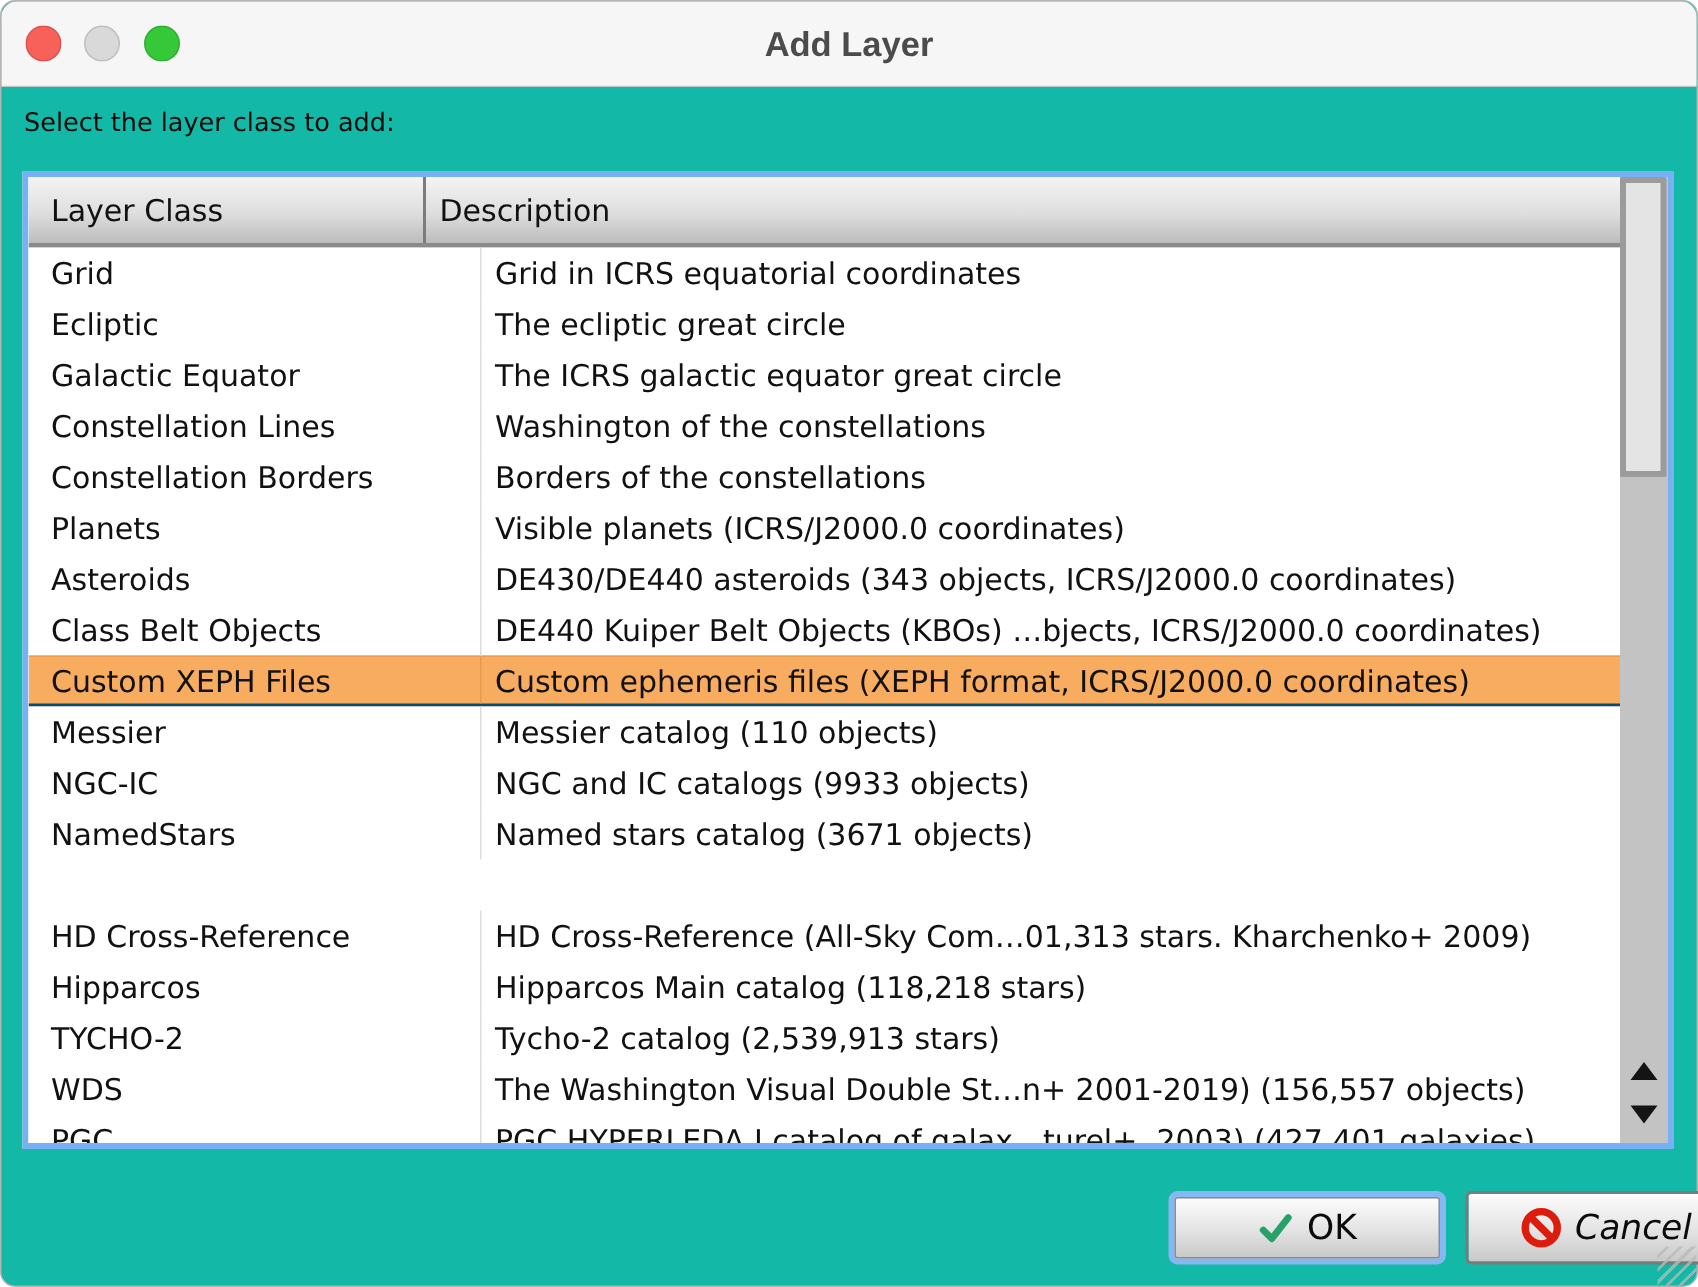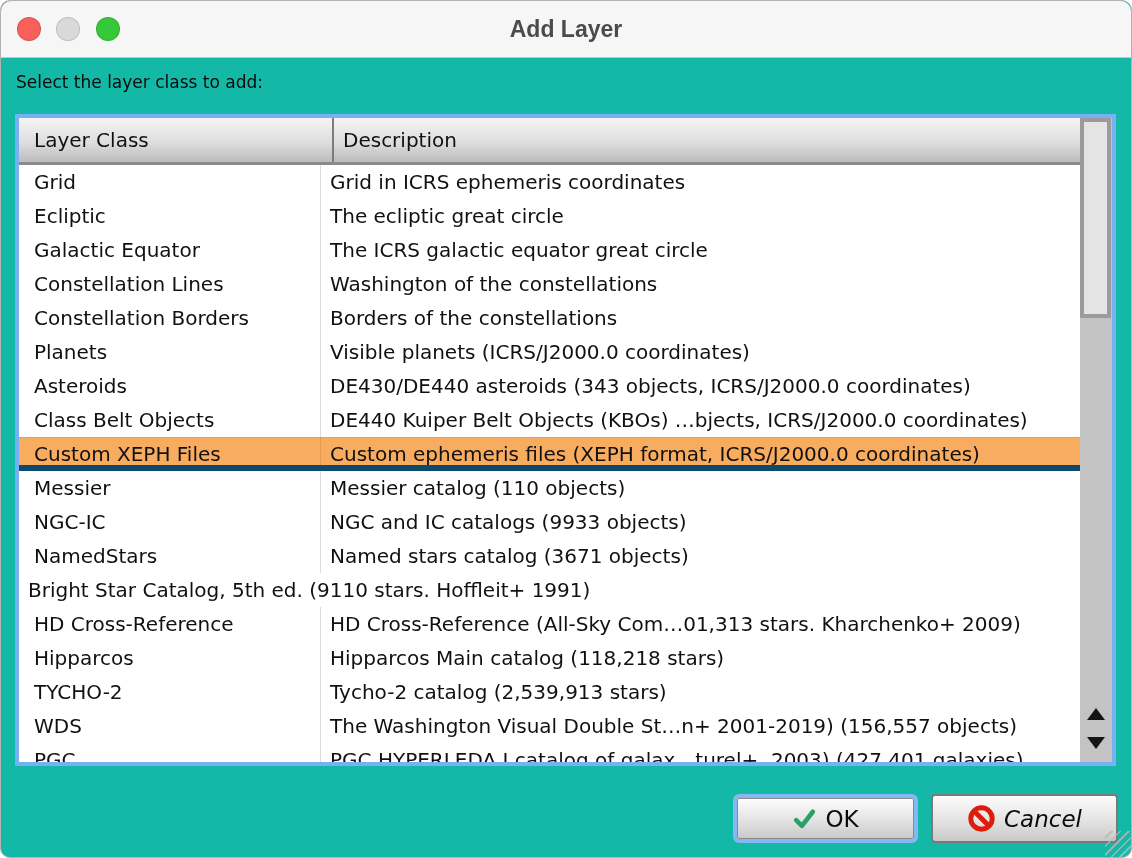--- a/index.html
+++ b/index.html
@@ -16,40 +16,40 @@
                 font-family:"Liberation Sans",sans-serif;font-weight:bold;font-size:23px;color:#4b4b4b;}
   
   .prompt{position:absolute;left:15px;top:71px;font-size:17px;color:#0b0b0b;}
   
   .layer-table{position:absolute;left:14px;top:113px;width:1101px;height:652px;
                border:4px solid #77b1f3;background:#fff;display:flex;}
   .table-content{flex:1;overflow:hidden;background:#fff;display:flex;flex-direction:column;}
   .table-header{display:flex;height:47px;flex:0 0 47px;border-bottom:3px solid #8a8a8a;
                 background:linear-gradient(#f4f4f4,#dedede 55%,#bcbcbc);}
   .th{font-size:20px;line-height:44px;white-space:nowrap;overflow:hidden;color:#111;}
-  .th-class{width:315px;padding-left:15px;border-right:2px solid #7c7c7c;}
+  .th-class{width:265px;padding-left:15px;border-right:2px solid #7c7c7c;}
   .th-desc{flex:1;padding-left:9px;}
   .table-body{flex:1;overflow:hidden;}
   .table-row{display:flex;height:34px;background:#fff;cursor:default;}
   .cell{font-size:20px;line-height:34px;white-space:nowrap;overflow:hidden;}
   .cell-class{width:302px;padding-left:15px;border-right:1px solid #dcdcdc;}
   .cell-desc{flex:1;padding-left:9px;}
-  .table-row.selected{background:#f8ac60;border-top:1px solid #ef9d4d;border-bottom:6px solid #0c4a6e;}
+  .table-row.selected{background:#f8ac60;border-top:1px solid #ef9d4d;border-bottom:2px solid #0c4a6e;}
   .table-row.selected .cell{line-height:32px;}
   .table-row.selected .cell-class{border-right-color:#e79a50;}
   
   .scrollbar{width:32px;flex:0 0 32px;background:#c3c3c3;position:relative;}
   .scroll-thumb{position:absolute;left:0;right:1px;top:0;height:200px;background:#e4e4e4;
                 border:4px solid #9b9b9b;border-radius:1px;}
   .scroll-up{position:absolute;bottom:42px;left:50%;transform:translateX(-50%);width:0;height:0;
              border-left:9px solid transparent;border-right:9px solid transparent;border-bottom:12px solid #141414;}
   .scroll-down{position:absolute;bottom:13px;left:50%;transform:translateX(-50%);width:0;height:0;
                border-left:9px solid transparent;border-right:9px solid transparent;border-top:12px solid #141414;}
   
-  .btn{position:absolute;top:793px;height:49px;border-radius:6px;}
+  .btn{position:absolute;top:793px;height:49px;border-radius:6px;margin-left:46px;}
   .btn-ok{left:732px;width:185px;border:4px solid #85b7f2;background:#d9e6f8;}
   .btn-inner{width:100%;height:100%;border:1px solid #8a8a8a;border-radius:2px;
              background:linear-gradient(#fcfcfc,#e3e3e3 55%,#c9c9c9);
              display:flex;align-items:center;justify-content:center;gap:8px;
              font-size:23px;color:#0b0b0b;}
   .btn-cancel{left:930px;width:187px;border:2px solid #7a7a7a;border-radius:4px;overflow:hidden;}
   .btn-cancel .btn-inner{border:none;box-shadow:inset 0 1px 0 #fff;font-style:italic;}
   .btn .icon{display:inline-block;line-height:0;}
   
   .resize-grip{position:absolute;right:0;bottom:0;width:26px;height:26px;border-radius:0 0 10px 0;
@@ -71,21 +71,21 @@
 
   <div class="layer-table">
     <div class="table-content">
       <div class="table-header">
         <div class="th th-class">Layer Class</div>
         <div class="th th-desc">Description</div>
       </div>
       <div class="table-body">
           <div class="table-row">
     <div class="cell cell-class">Grid</div>
-    <div class="cell cell-desc">Grid in ICRS ephemeris coordinates</div>
+    <div class="cell cell-desc">Grid in ICRS equatorial coordinates</div>
   </div>
           <div class="table-row">
     <div class="cell cell-class">Ecliptic</div>
     <div class="cell cell-desc">The ecliptic great circle</div>
   </div>
           <div class="table-row">
     <div class="cell cell-class">Galactic Equator</div>
     <div class="cell cell-desc">The ICRS galactic equator great circle</div>
   </div>
           <div class="table-row">
@@ -118,21 +118,20 @@
   </div>
           <div class="table-row">
     <div class="cell cell-class">NGC-IC</div>
     <div class="cell cell-desc">NGC and IC catalogs (9933 objects)</div>
   </div>
           <div class="table-row">
     <div class="cell cell-class">NamedStars</div>
     <div class="cell cell-desc">Named stars catalog (3671 objects)</div>
   </div>
           <div class="table-row">
-    <div class="cell cell-desc">Bright Star Catalog, 5th ed. (9110 stars. Hoffleit+ 1991)</div>
   </div>
           <div class="table-row">
     <div class="cell cell-class">HD Cross-Reference</div>
     <div class="cell cell-desc">HD Cross-Reference (All-Sky Com…01,313 stars. Kharchenko+ 2009)</div>
   </div>
           <div class="table-row">
     <div class="cell cell-class">Hipparcos</div>
     <div class="cell cell-desc">Hipparcos Main catalog (118,218 stars)</div>
   </div>
           <div class="table-row">

